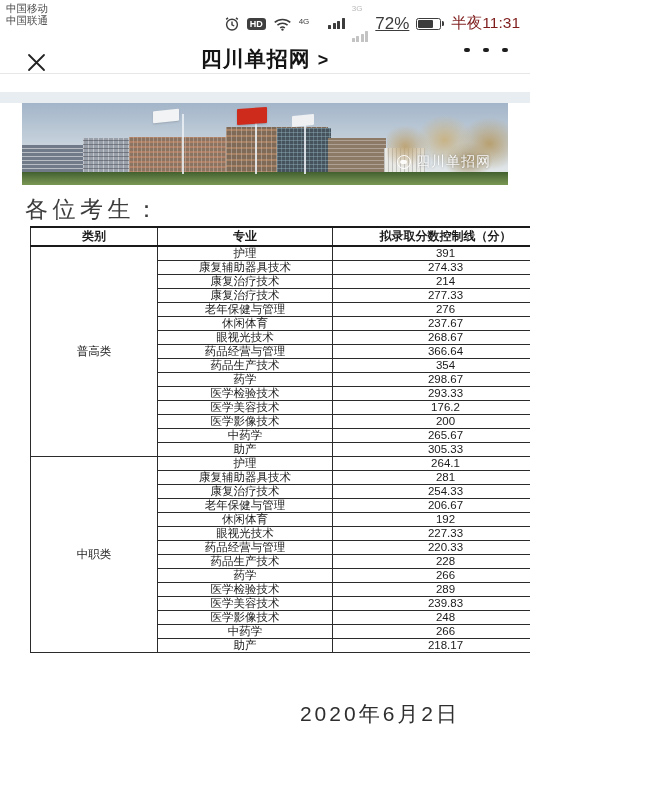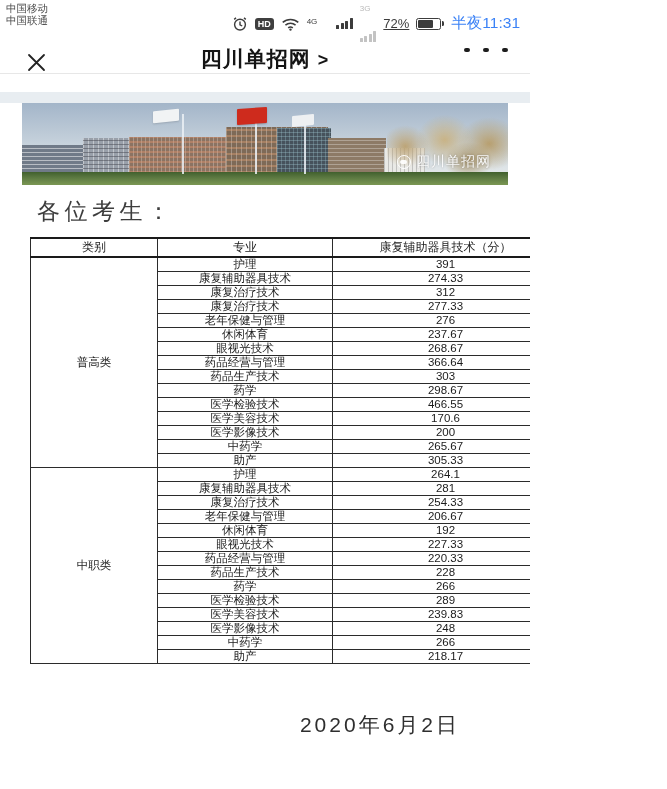--- a/index.html
+++ b/index.html
@@ -12,26 +12,26 @@
   .carrier{font-size:10.5px;line-height:11.5px;color:#4a4a4a;}
   .status-right{display:flex;align-items:center;gap:7px;color:#3c3c3c;padding-top:2px;}
   .hd-badge{background:#3f3f3f;color:#fff;font-size:9px;font-weight:bold;padding:1px 3px;border-radius:3px;line-height:10px;}
   .sig{display:flex;align-items:flex-start;gap:18px;}
   .sig .lbl{font-size:8px;line-height:8px;margin-right:1px;align-self:flex-start;}
   .bars{display:flex;align-items:flex-end;gap:1.5px;}
   .bars i{display:block;width:3px;border-radius:.5px;}
   .sig.dark .bars i{background:#3c3c3c;}
   .sig.light{color:#b9b9b9;flex-direction:column;}
   .sig.light .bars i{background:#c3c3c3;}
-  .pct{font-size:13px;text-decoration:underline;}
+  .pct{font-size:17px;text-decoration:underline;}
   .battery{display:inline-flex;align-items:center;}
   .battery .shell{width:25px;height:12px;border:1.5px solid #3c3c3c;border-radius:2.5px;padding:1px;box-sizing:border-box;display:flex;}
   .battery .fill{height:100%;background:#3c3c3c;border-radius:1px;}
   .battery .tip{width:2px;height:5px;background:#3c3c3c;border-radius:0 1.5px 1.5px 0;margin-left:1px;}
-  .time{font-size:15.5px;color:#3b82f6;}
+  .time{font-size:15.5px;color:#7f1d1d;}
   
   .nav-bar{height:43px;position:relative;display:flex;align-items:flex-end;border-bottom:1px solid #e7e7e7;}
   .close-x{margin-left:26px;z-index:2;cursor:pointer;display:flex;}
   .nav-title{position:absolute;left:0;right:0;text-align:center;font-size:21px;font-weight:bold;color:#141414;letter-spacing:1px;}
   .nav-title .chev{font-weight:bold;font-size:18px;}
   .more-dots{position:absolute;right:22px;top:18px;display:flex;gap:13px;cursor:pointer;}
   .more-dots i{width:6px;height:4px;border-radius:2px;background:#1d1d1d;display:block;}
   
   .banner-zone{padding-top:18px;}
   .banner-strip{height:11px;background:#e8edf1;}
@@ -67,27 +67,27 @@
   .flag{border-radius:1px;}
   .flag-w1{left:27%;top:9%;width:26px;height:12px;background:#f1f3f4;transform:skewY(-6deg);box-shadow:0 1px 2px rgba(0,0,0,.15);}
   .flag-red{left:44.2%;top:6%;width:30px;height:16px;background:#ce2b1d;transform:skewY(-4deg);box-shadow:0 1px 2px rgba(0,0,0,.2);}
   .flag-w2{left:55.5%;top:15%;width:22px;height:11px;background:#eef0f2;transform:skewY(-6deg);}
   .watermark{position:absolute;right:3.5%;bottom:17%;display:flex;align-items:center;gap:5px;
     color:rgba(255,255,255,.92);font-size:14px;letter-spacing:1px;text-shadow:0 0 2px rgba(80,80,80,.5);}
   .wm-logo{width:14px;height:14px;border:1.5px solid rgba(255,255,255,.92);border-radius:50%;box-sizing:border-box;position:relative;}
   .wm-logo:after{content:"";position:absolute;left:2px;top:4px;width:7px;height:4px;border-radius:2px;background:rgba(255,255,255,.92);}
   
   .notice{margin:10px 24px 0 25px;color:#3d3d3d;font-size:23px;line-height:28px;letter-spacing:4.5px;text-align:justify;}
-  .notice p{margin:12px;}
+  .notice p{margin:0;}
   
   .score-table{border-collapse:collapse;table-layout:fixed;width:622px;margin:3px 0 0 30px;
     font-size:11.5px;color:#1b1b1b;}
   .score-table th,.score-table td{border:1px solid #2b2b2b;padding:0;text-align:center;
     height:13px;line-height:13px;white-space:nowrap;overflow:hidden;}
-  .score-table th{height:17px;line-height:17px;font-weight:normal;font-size:12px;
+  .score-table th{height:17px;line-height:17px;font-weight:bold;font-size:12px;
     border-top:2px solid #1a1a1a;border-bottom:2px solid #1a1a1a;}
   .score-table{border:1.5px solid #1a1a1a;}
   
   .pub-date{margin-top:47px;padding-right:70px;text-align:right;font-size:21px;color:#2e2e2e;letter-spacing:3px;}
 </style>
 </head>
 <body>
 
 <div class="screen">
 
@@ -192,39 +192,39 @@
     <colgroup>
       <col style="width:127px">
         <col style="width:175px">
         <col style="width:226px">
         <col style="width:94px">
     </colgroup>
     <thead>
       <tr>
         <th>类别</th>
         <th>专业</th>
-        <th>康复辅助器具技术（分）</th>
+        <th>拟录取分数控制线（分）</th>
         <th>备注</th>
       </tr>
     </thead>
     <tbody>
         <tr>
           <td rowspan="15">普高类</td>
           <td>护理</td>
           <td>391</td>
           <td></td>
         </tr>
         <tr>
           <td>康复辅助器具技术</td>
           <td>274.33</td>
           <td></td>
         </tr>
         <tr>
           <td>康复治疗技术</td>
-          <td>312</td>
+          <td>214</td>
           <td></td>
         </tr>
         <tr>
           <td>康复治疗技术</td>
           <td>277.33</td>
           <td>特长类</td>
         </tr>
         <tr>
           <td>老年保健与管理</td>
           <td>276</td>
@@ -240,36 +240,36 @@
           <td>268.67</td>
           <td></td>
         </tr>
         <tr>
           <td>药品经营与管理</td>
           <td>366.64</td>
           <td></td>
         </tr>
         <tr>
           <td>药品生产技术</td>
-          <td>303</td>
+          <td>354</td>
           <td></td>
         </tr>
         <tr>
           <td>药学</td>
           <td>298.67</td>
           <td></td>
         </tr>
         <tr>
           <td>医学检验技术</td>
-          <td>466.55</td>
+          <td>293.33</td>
           <td></td>
         </tr>
         <tr>
           <td>医学美容技术</td>
-          <td>170.6</td>
+          <td>176.2</td>
           <td></td>
         </tr>
         <tr>
           <td>医学影像技术</td>
           <td>200</td>
           <td></td>
         </tr>
         <tr>
           <td>中药学</td>
           <td>265.67</td>

